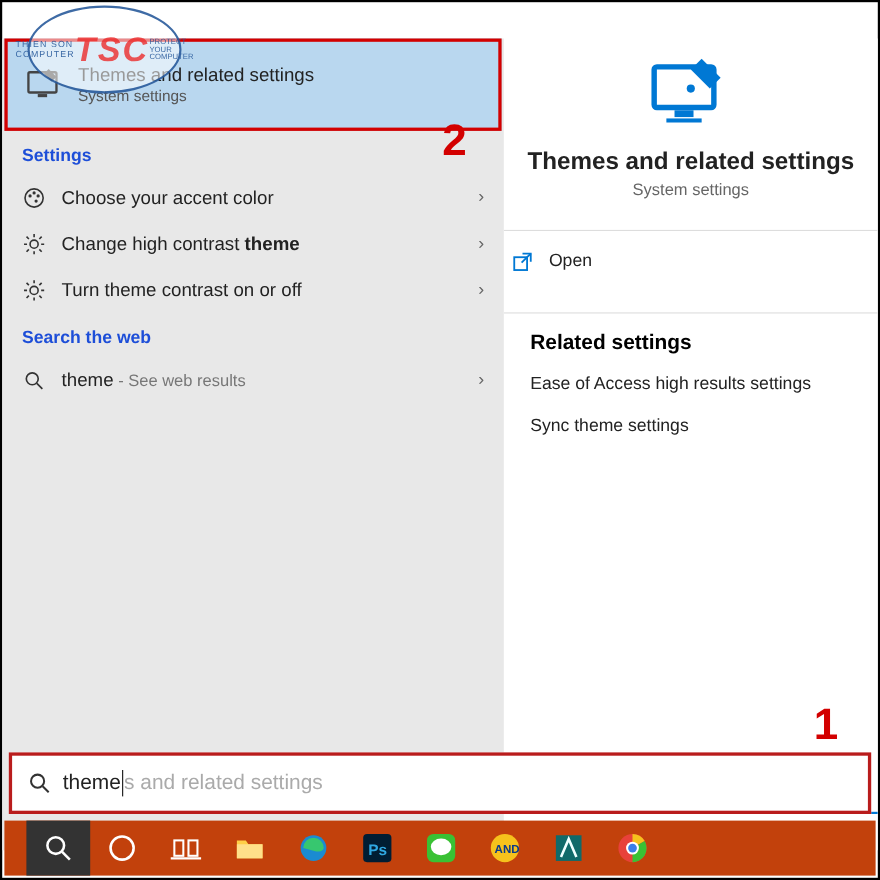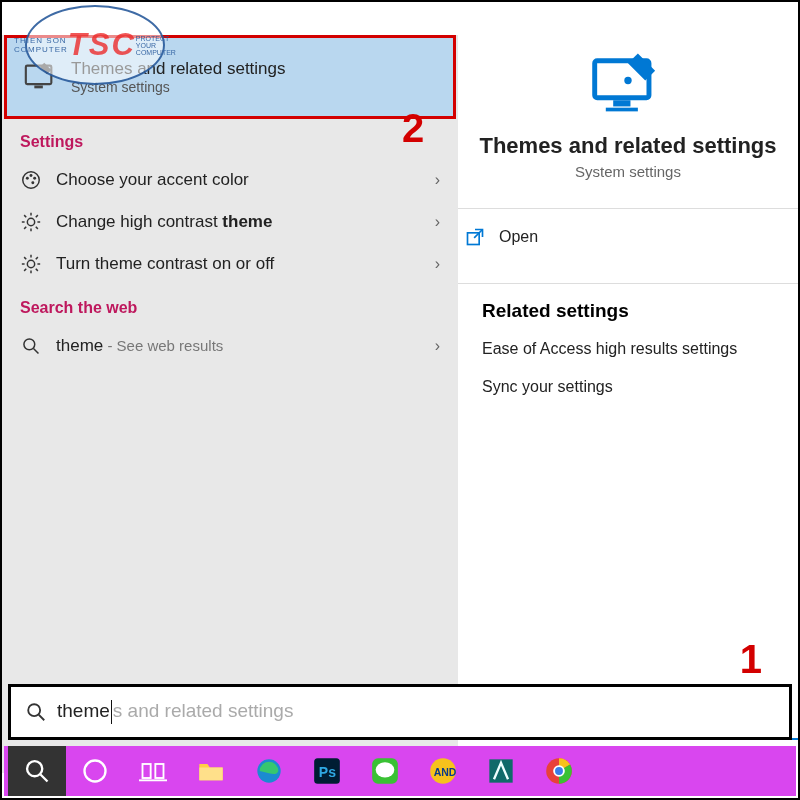--- a/index.html
+++ b/index.html
@@ -19,21 +19,21 @@
     gap: 14px;
     border: 3px solid #d30000;
     margin: 0 2px;
     height: 84px;
   }
   .best-match .bm-icon { width: 34px; height: 34px; flex: none; }
   .best-match .bm-text { display: flex; flex-direction: column; }
   .bm-title { font-size: 17px; color: #222; }
   .bm-sub { font-size: 14px; color: #555; }
 
-  .section-header { font-size: 16px; font-weight: 600; color: #be185d; padding: 14px 18px 8px; }
+  .section-header { font-size: 16px; font-weight: 600; color: #1d4ed8; padding: 14px 18px 8px; }
 
   .list-item {
     display: flex; align-items: center; gap: 14px;
     padding: 10px 18px; font-size: 17px; color: #222;
     position: relative;
   }
   .list-item .li-icon { width: 22px; height: 22px; flex: none; display:flex; align-items:center; justify-content:center; }
   .list-item .chev { position: absolute; right: 18px; color: #666; font-size: 16px; }
   .web-sub { color: #777; font-size: 15px; }
 
@@ -46,33 +46,33 @@
   .divider { height: 1px; background: #ddd; margin: 18px 0 0; }
   .open-row { display: flex; align-items: center; gap: 14px; padding: 18px 7px; font-size: 16px; color: #222; }
   .open-icon { color: #0078d4; width: 20px; height: 20px; }
   .related-header { font-size: 19px; font-weight: 600; padding: 16px 24px 8px; }
   .related-item { font-size: 16px; color: #222; padding: 10px 24px; }
 
   
   .search-bar {
     position: absolute; bottom: 58px; left: 6px; right: 6px;
     height: 56px; background: #fff;
-    border: 3px solid #000000;
+    border: 3px solid #b91c1c;
     display: flex; align-items: center; padding: 0 14px; gap: 10px;
   }
   .search-bar .s-icon { width: 22px; height: 22px; color: #333; }
   .search-text { font-size: 19px; color: #222; }
   .search-text .caret { border-right: 1px solid #111; display: inline-block; height: 24px; vertical-align: middle; margin: 0 1px; }
   .search-text .ghost { color: #aaa; }
   .blue-line { position: absolute; right: 0; bottom: 58px; height: 2px; width: 340px; background: #0078d4; }
 
   
   .taskbar {
     position: absolute; left: 2px; right: 2px; bottom: 2px; height: 50px;
-    background: #d946ef; display: flex; align-items: center; padding: 0 4px; gap: 0;
+    background: #c2410c; display: flex; align-items: center; padding: 0 20px; gap: 0;
   }
   .tb-item { width: 58px; height: 50px; display: flex; align-items: center; justify-content: center; }
   .tb-start { background: #333; }
   .tb-icon { width: 28px; height: 28px; }
 
   
   .anno { position: absolute; color: #d30000; font-size: 40px; font-weight: 700; font-family: Arial, sans-serif; }
   .anno-1 { right: 36px; bottom: 116px; }
   .anno-2 { left: 400px; top: 104px; }
 
@@ -198,21 +198,21 @@
       <svg class="open-icon" viewBox="0 0 24 24">
           <rect x="3" y="7" width="14" height="14" fill="none" stroke="#0078d4" stroke-width="2"></rect>
           <path d="M12 3 h9 v9" fill="none" stroke="#0078d4" stroke-width="2"></path>
           <line x1="21" y1="3" x2="11" y2="13" stroke="#0078d4" stroke-width="2"></line>
         </svg>
       <span>Open</span>
     </div>
     <div class="divider"></div>
     <div class="related-header">Related settings</div>
     <div class="related-item">Ease of Access high results settings</div>
-    <div class="related-item">Sync your settings</div>
+    <div class="related-item">Sync theme settings</div>
   </div>
 </div>
 
 <div class="blue-line"></div>
 
 <div class="search-bar">
   <svg class="s-icon" viewBox="0 0 24 24">
       <circle cx="10" cy="10" r="6.5" fill="none" stroke="#333" stroke-width="2"></circle>
       <line x1="15" y1="15" x2="21" y2="21" stroke="#333" stroke-width="2"></line>
     </svg>

